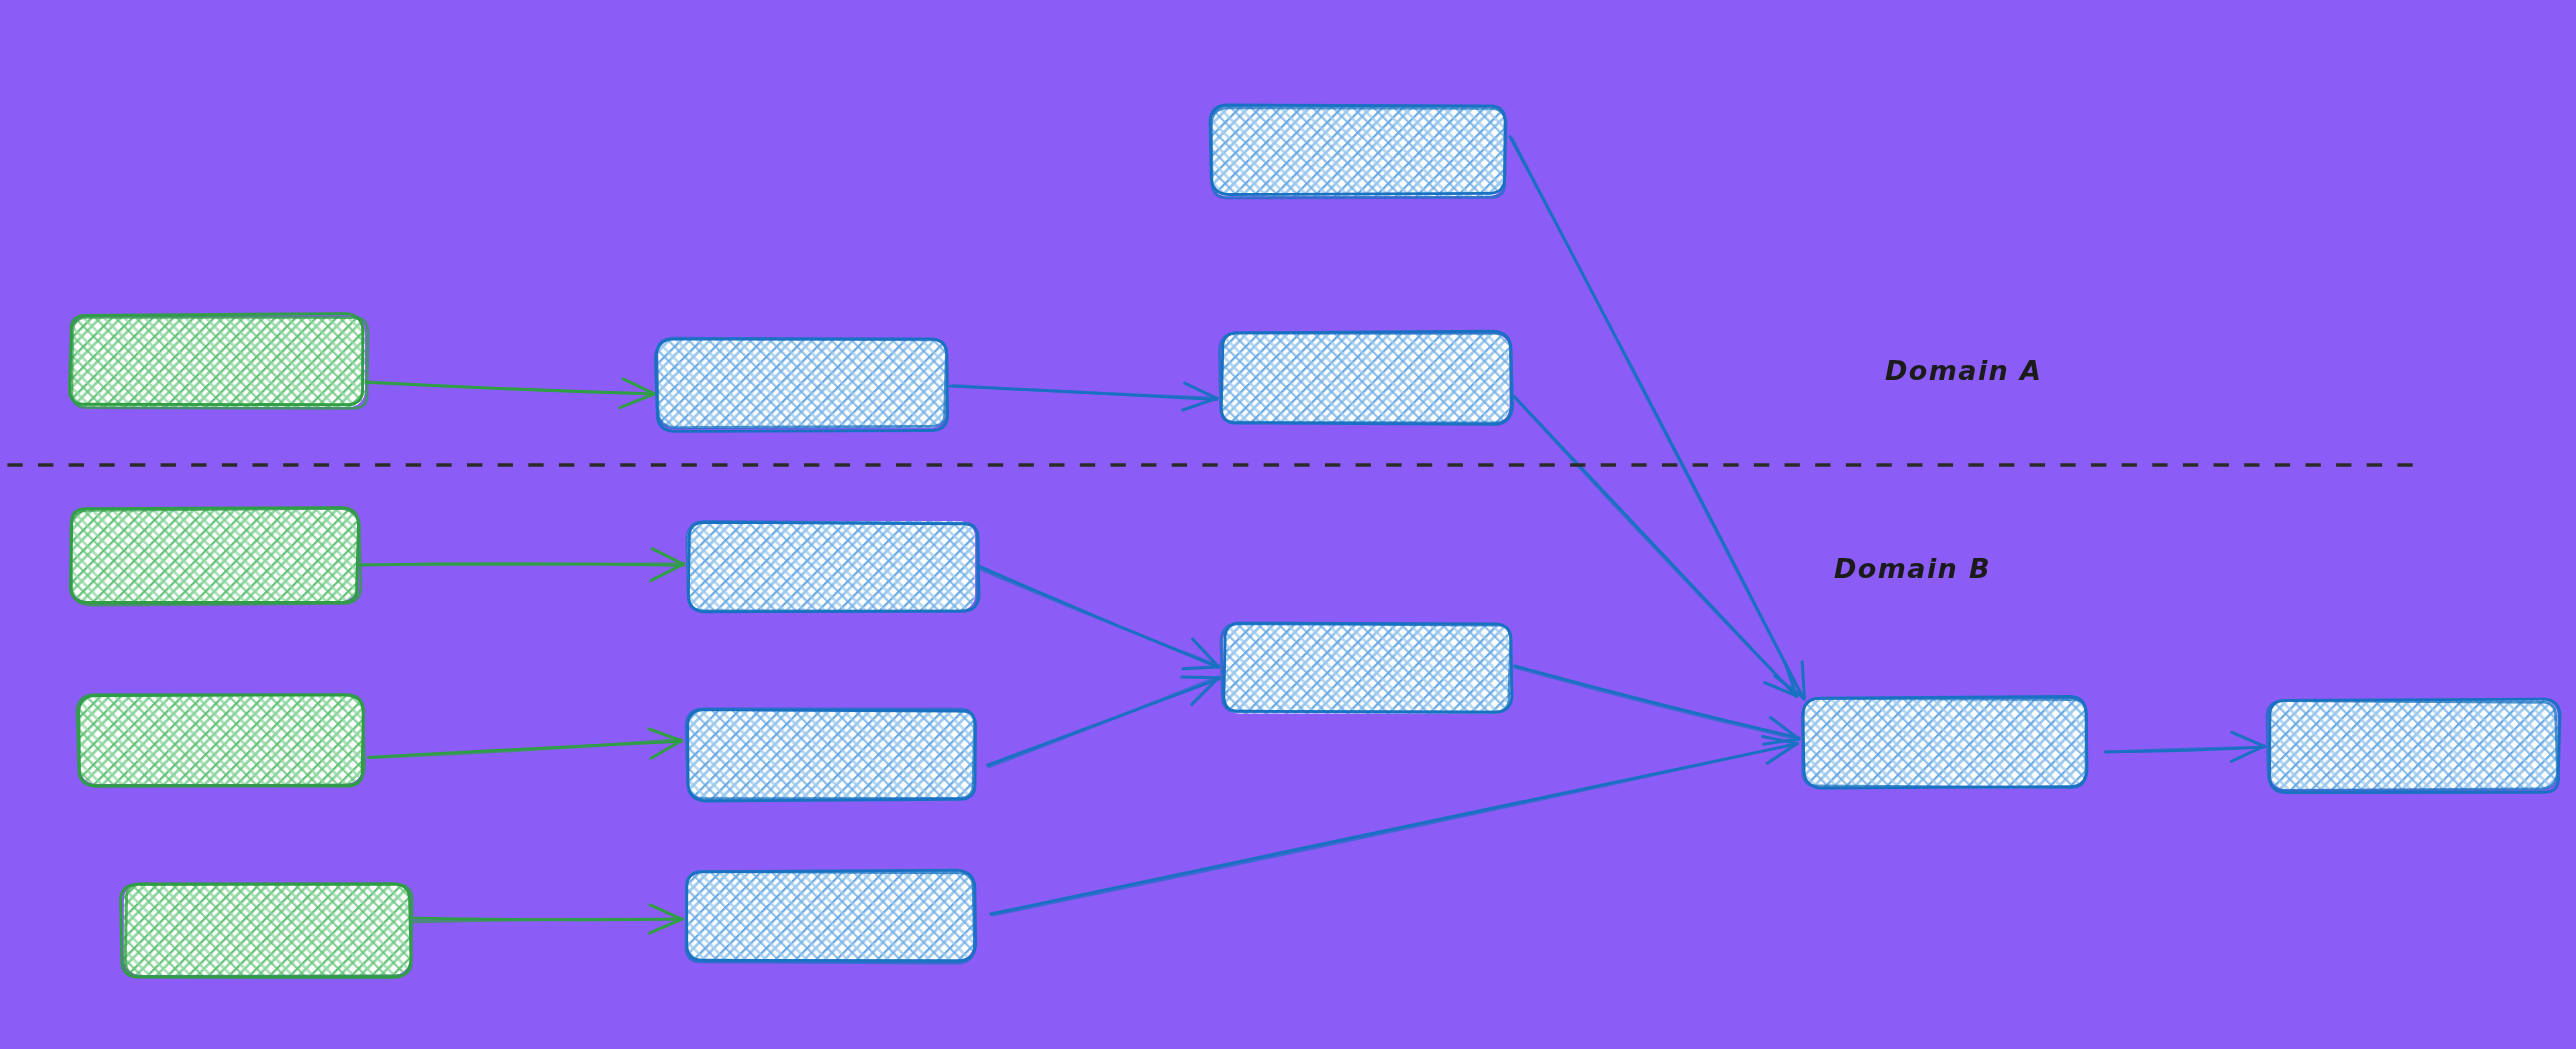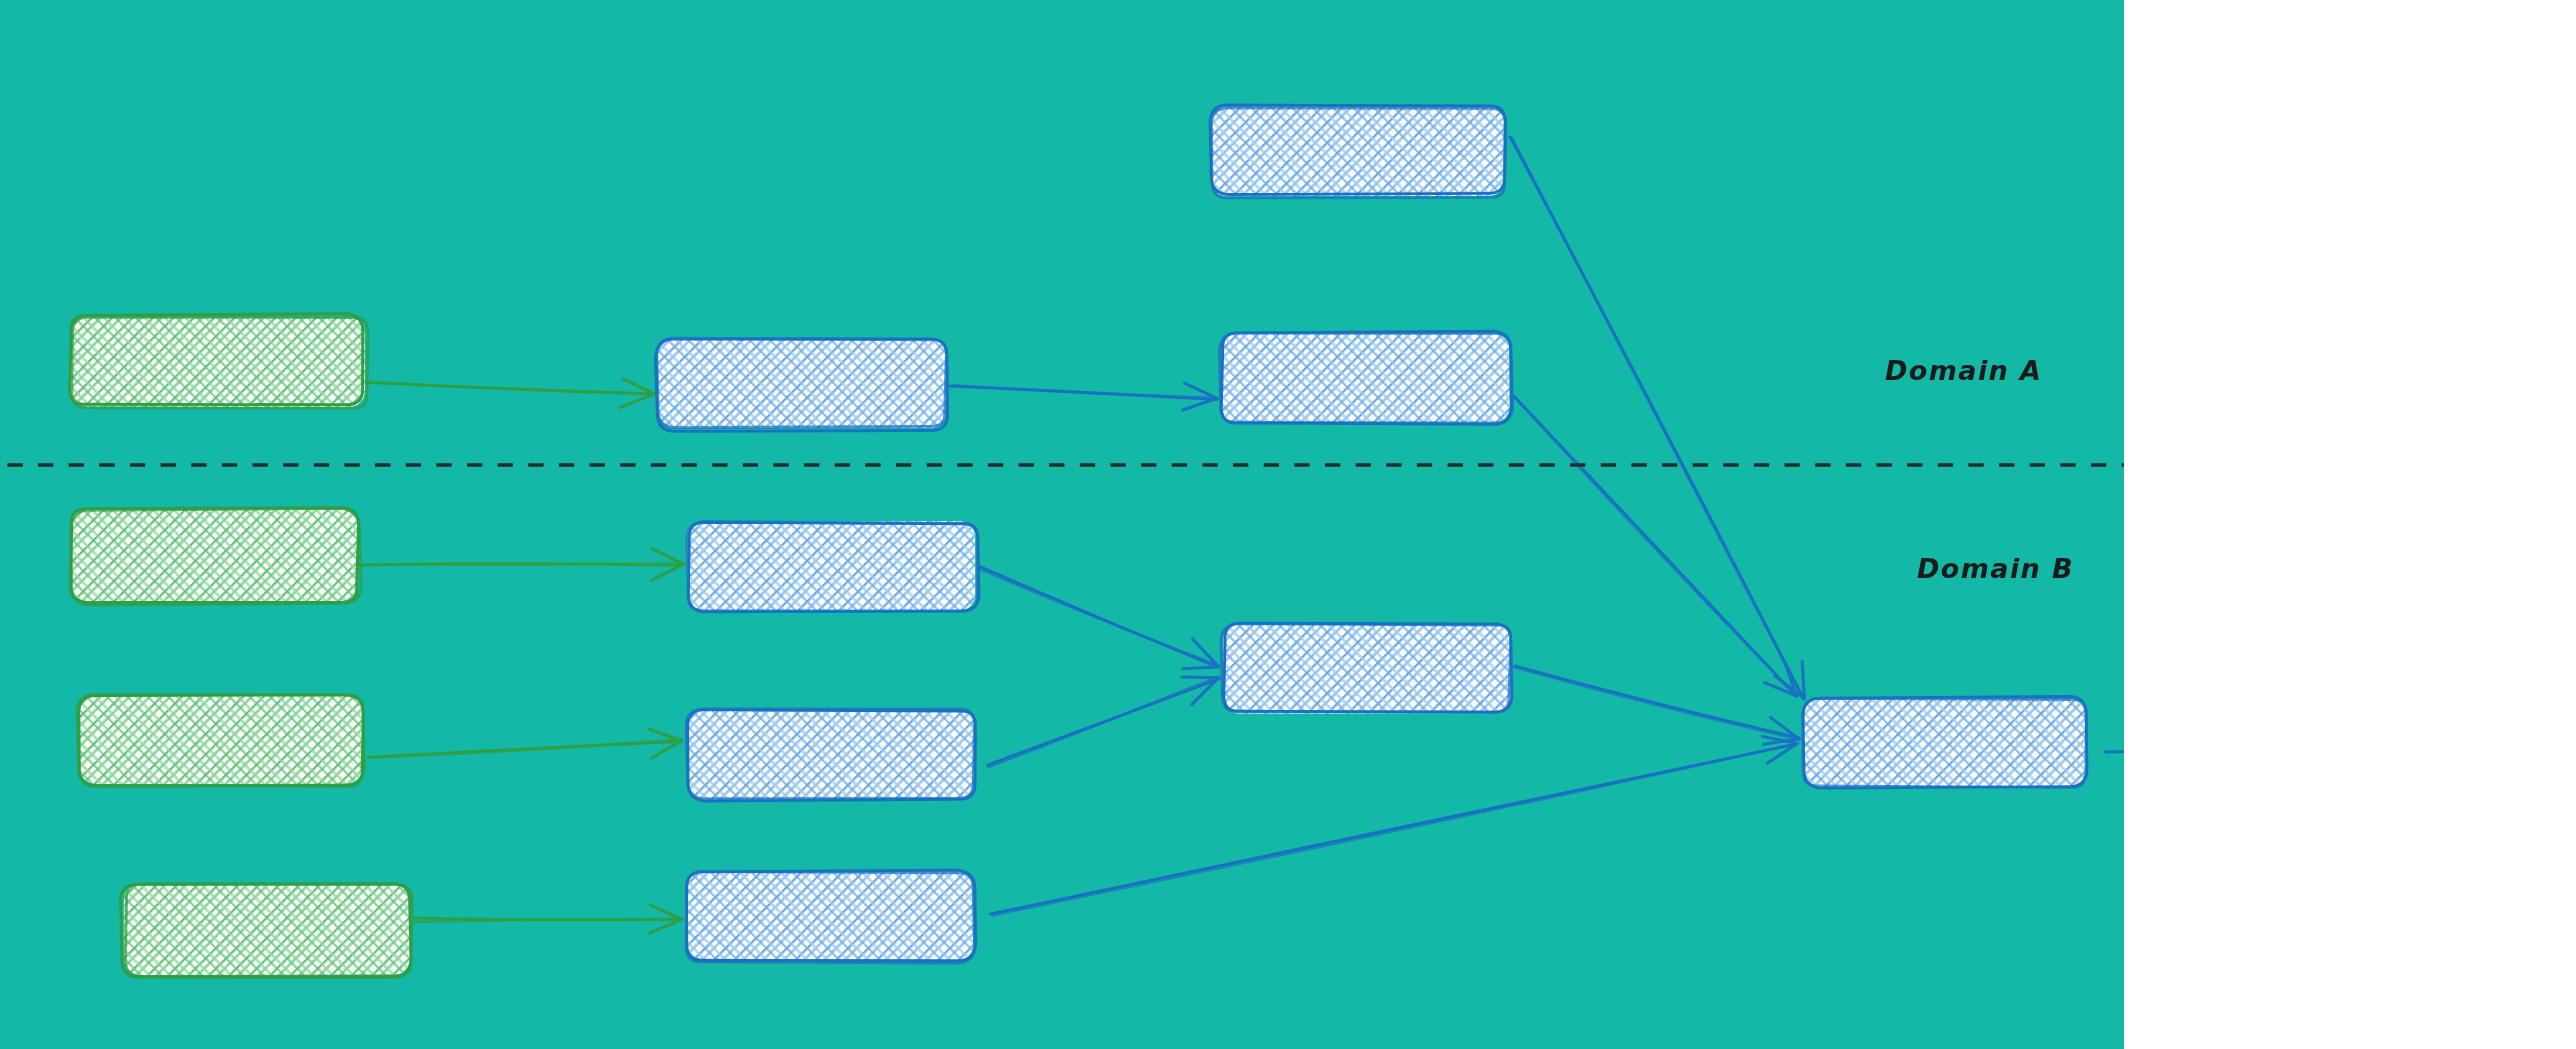--- a/index.html
+++ b/index.html
@@ -5,23 +5,23 @@
   html, body {
     margin: 0;
     padding: 0;
     background: #ffffff;
   }
   body {
     font-family: "DejaVu Sans", sans-serif;
   }
   #canvas {
     position: relative;
-    width: 2124px;
+    width: 2576px;
     height: 1049px;
-    background: #14b8a6;
+    background: #8b5cf6;
     overflow: hidden;
   }
   #diagram-svg {
     position: absolute;
     left: 0;
     top: 0;
     width: 2576px;
     height: 1049px;
   }
   .domain-label {
@@ -255,16 +255,16 @@
           <path d="M 2536.2542074691755 777.1671108738366 L 2823.3502249764047 775.7419100303863 Q 2840.407965186428 777.1671108738366 2840.407965186428 795.1671108738366 L 2838.475649300532 861.1750793264131 Q 2840.407965186428 879.1545351540458 2822.407965186428 879.1545351540458 L 2536.1164357683233 879.4746030377571 Q 2518.2542074691755 879.1545351540458 2518.2542074691755 861.1545351540458 L 2518.469610359552 794.4734435581013 Q 2518.2542074691755 777.1671108738366 2536.2542074691755 777.1671108738366 Z" fill="none" stroke="#1971c2" stroke-width="3.2" stroke-linecap="round" stroke-linejoin="round" opacity="1"></path>
           <path d="M 2534.5538130763703 777.4676525490673 L 2817.9263278222297 779.3040468132608 Q 2835.728093958892 777.4676525490673 2835.728093958892 795.4676525490673 L 2837.6219736128214 857.5392421154953 Q 2835.728093958892 875.3361932652705 2817.728093958892 875.3361932652705 L 2534.2218317520906 877.1784034169178 Q 2516.5538130763703 875.3361932652705 2516.5538130763703 857.3361932652705 L 2515.313265086018 793.4669165867692 Q 2516.5538130763703 777.4676525490673 2534.5538130763703 777.4676525490673 Z" fill="none" stroke="#1971c2" stroke-width="3.2" stroke-linecap="round" stroke-linejoin="round" opacity="0.75"></path>
         </g>
       </g>
     <g id="divider-layer">
         <line x1="8" y1="516" x2="2682" y2="516" stroke="#2b2b2b" stroke-width="4" stroke-dasharray="17 17" stroke-linecap="butt"></line>
       </g>
   </svg>
 
   <div class="domain-label" id="label-domain-a" style="left: 1885px; top: 355px; color: rgb(27, 27, 27);">Domain A</div>
-  <div class="domain-label" id="label-domain-b" style="left: 1917px; top: 553px; color: rgb(27, 27, 27);">Domain B</div>
+  <div class="domain-label" id="label-domain-b" style="left: 1834px; top: 553px; color: rgb(27, 27, 27);">Domain B</div>
 
 </div>
 
 
 </body></html>

